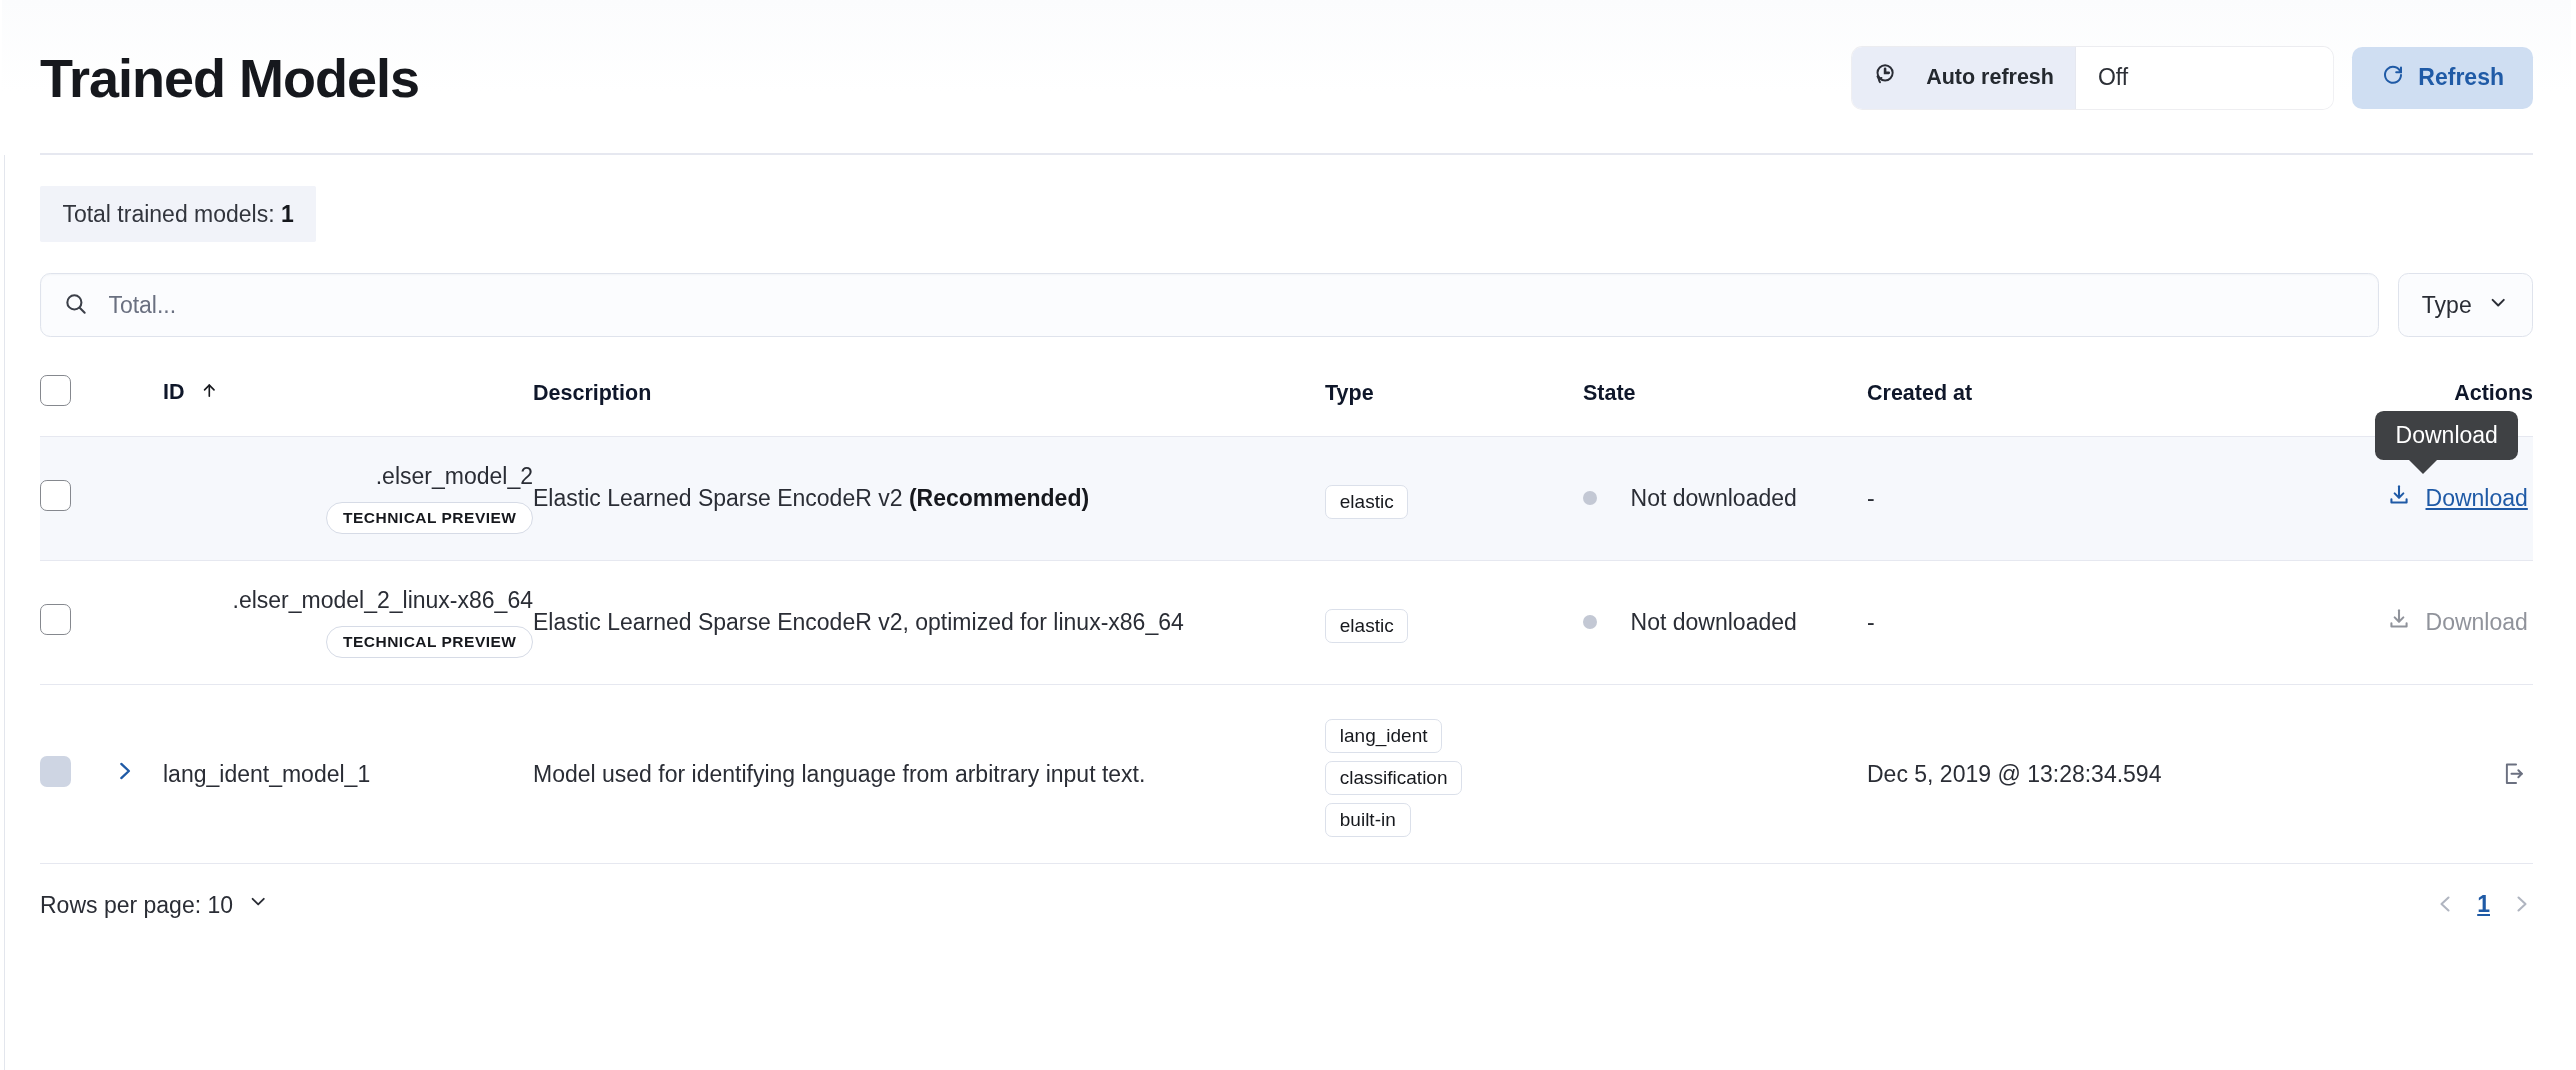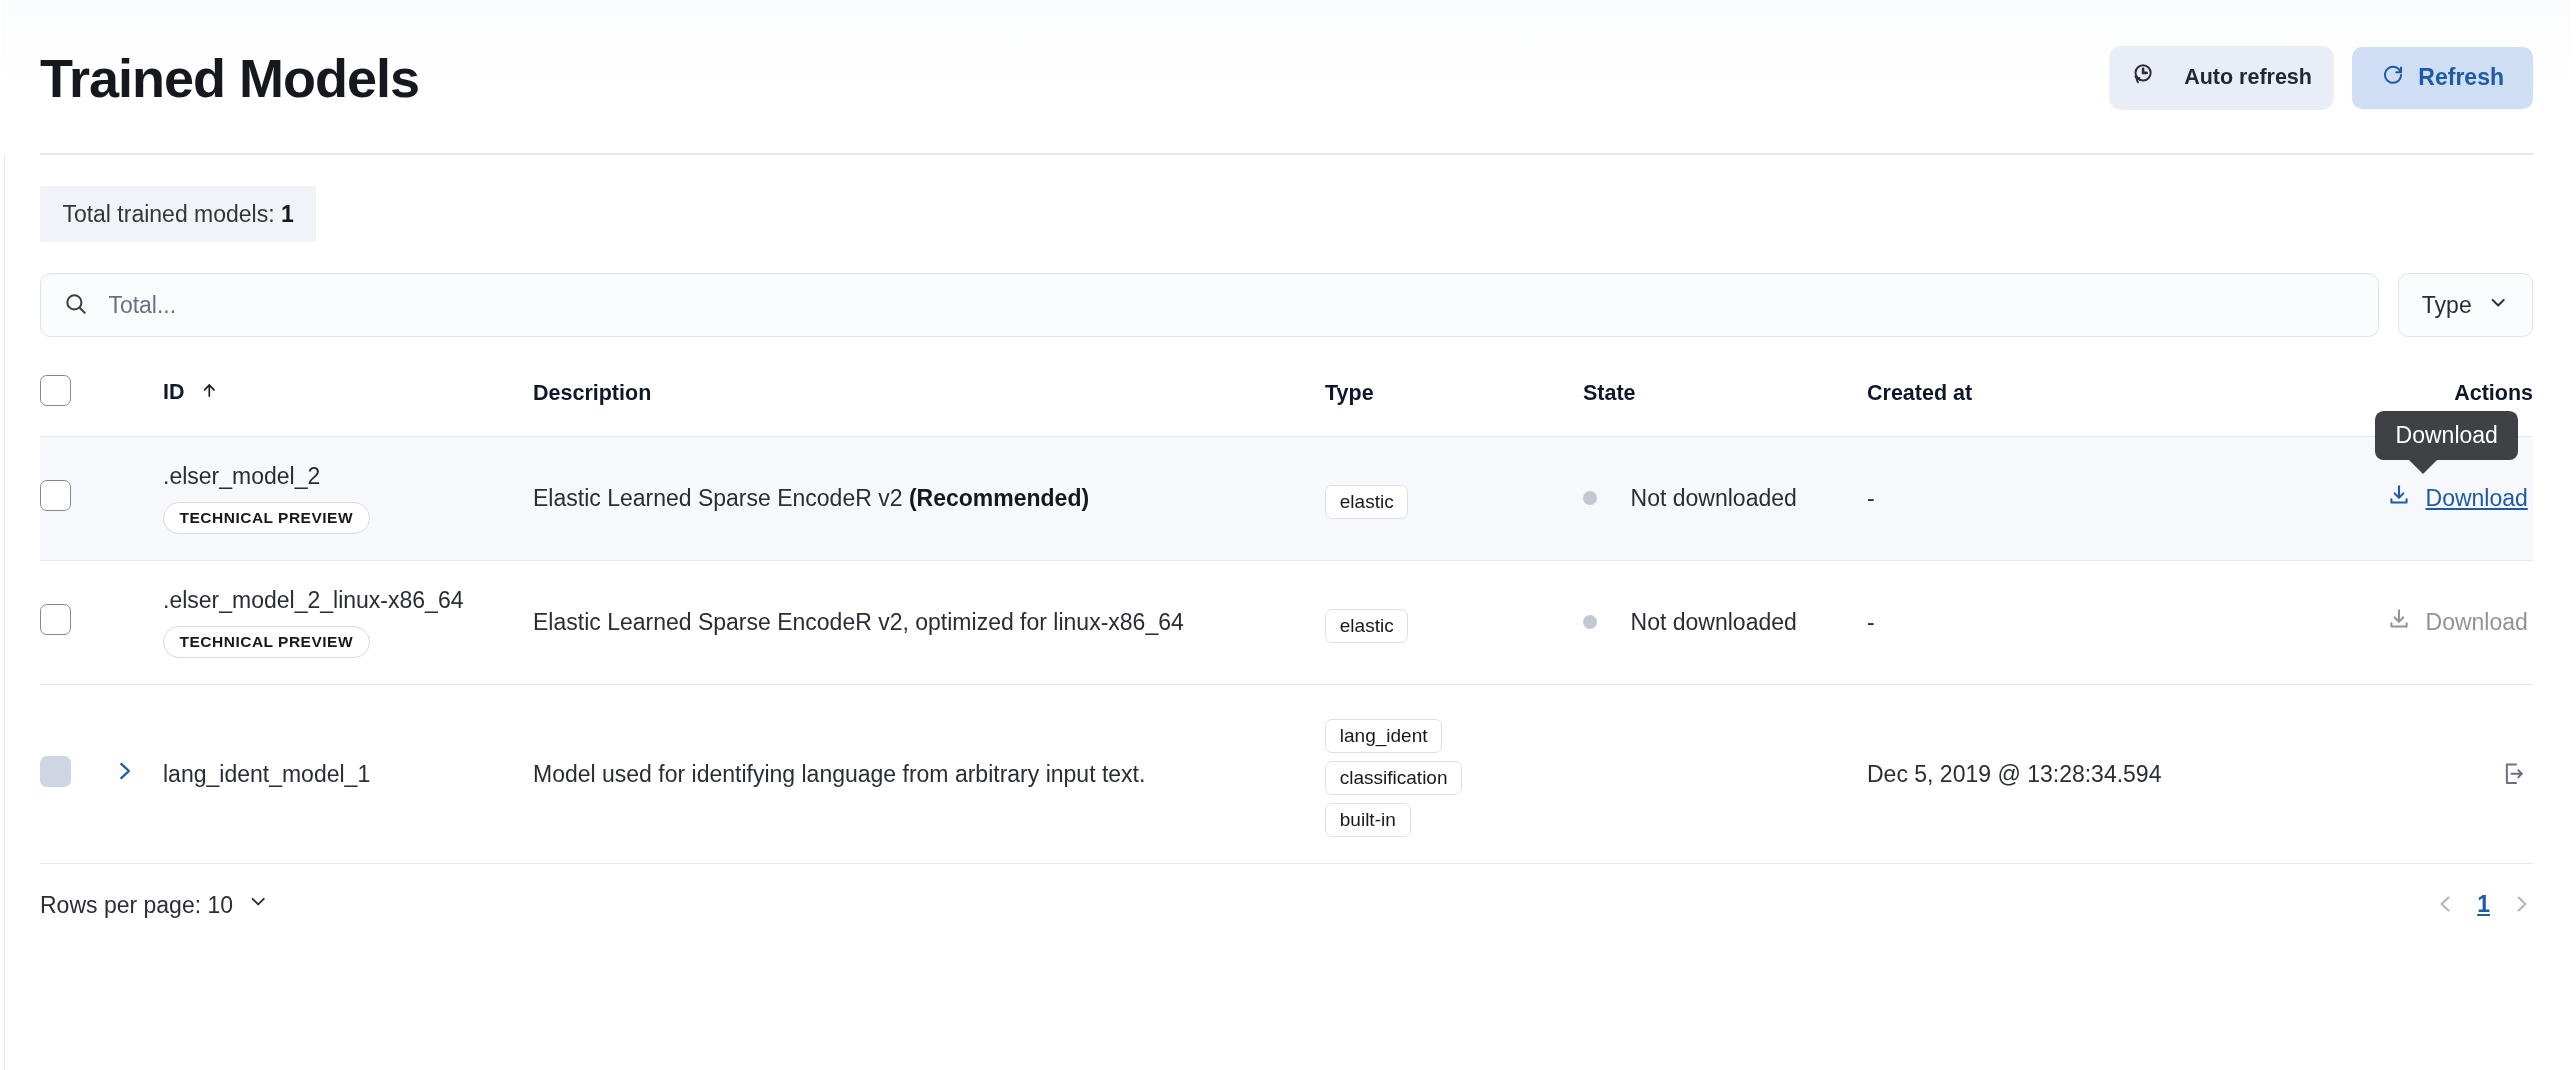--- a/index.html
+++ b/index.html
@@ -195,21 +195,21 @@
     background: #ffffff;
     display: inline-block;
     cursor: pointer;
   }
   .checkbox.disabled {
     border: none;
     background: #ced5e3;
   }
   .expand-chevron { cursor: pointer; display: inline-block; }
 
-  .id-cell { display: flex; flex-direction: column; gap: 12px; align-items: flex-start; }
+  .id-cell { display: flex; flex-direction: column; gap: 12px; align-items: flex-end; }
   .id-text { font-size: 23px; color: #2a2d35; }
   .tech-preview {
     display: inline-block;
     border: 0.9px solid #d6dbe6;
     border-radius: 860px;
     padding: 6px 15.5px;
     font-size: 15.5px;
     font-weight: bold;
     letter-spacing: 0.5px;
     color: #16181d;
@@ -315,20 +315,21 @@
             <span>
               <svg width="26" height="26" viewBox="0 0 24 24" fill="none" stroke="#2a2d35" stroke-width="1.8" stroke-linecap="round">
                 <circle cx="13" cy="10" r="7"></circle>
                 <path d="M13 6.2V10h3.4" stroke-width="2.4"></path>
                 <path d="M7.2 15.5a6 6 0 0 0 1.1 3.2"></path>
                 <path d="M6 13.2l1.2 2.5 2.5-1"></path>
               </svg>
             </span>
             <span>Auto refresh</span>
           </div>
+          <div class="autorefresh-value">Off</div>
         </div>
 
         <button class="refresh-btn">
           <span>
             <svg width="24" height="24" viewBox="0 0 24 24" fill="none" stroke="#1f5aa6" stroke-width="2" stroke-linecap="round">
               <path d="M19.5 9A8 8 0 1 0 20 12"></path>
               <path d="M20 4.5V9.3h-4.8"></path>
             </svg>
           </span>
           <span>Refresh</span>

